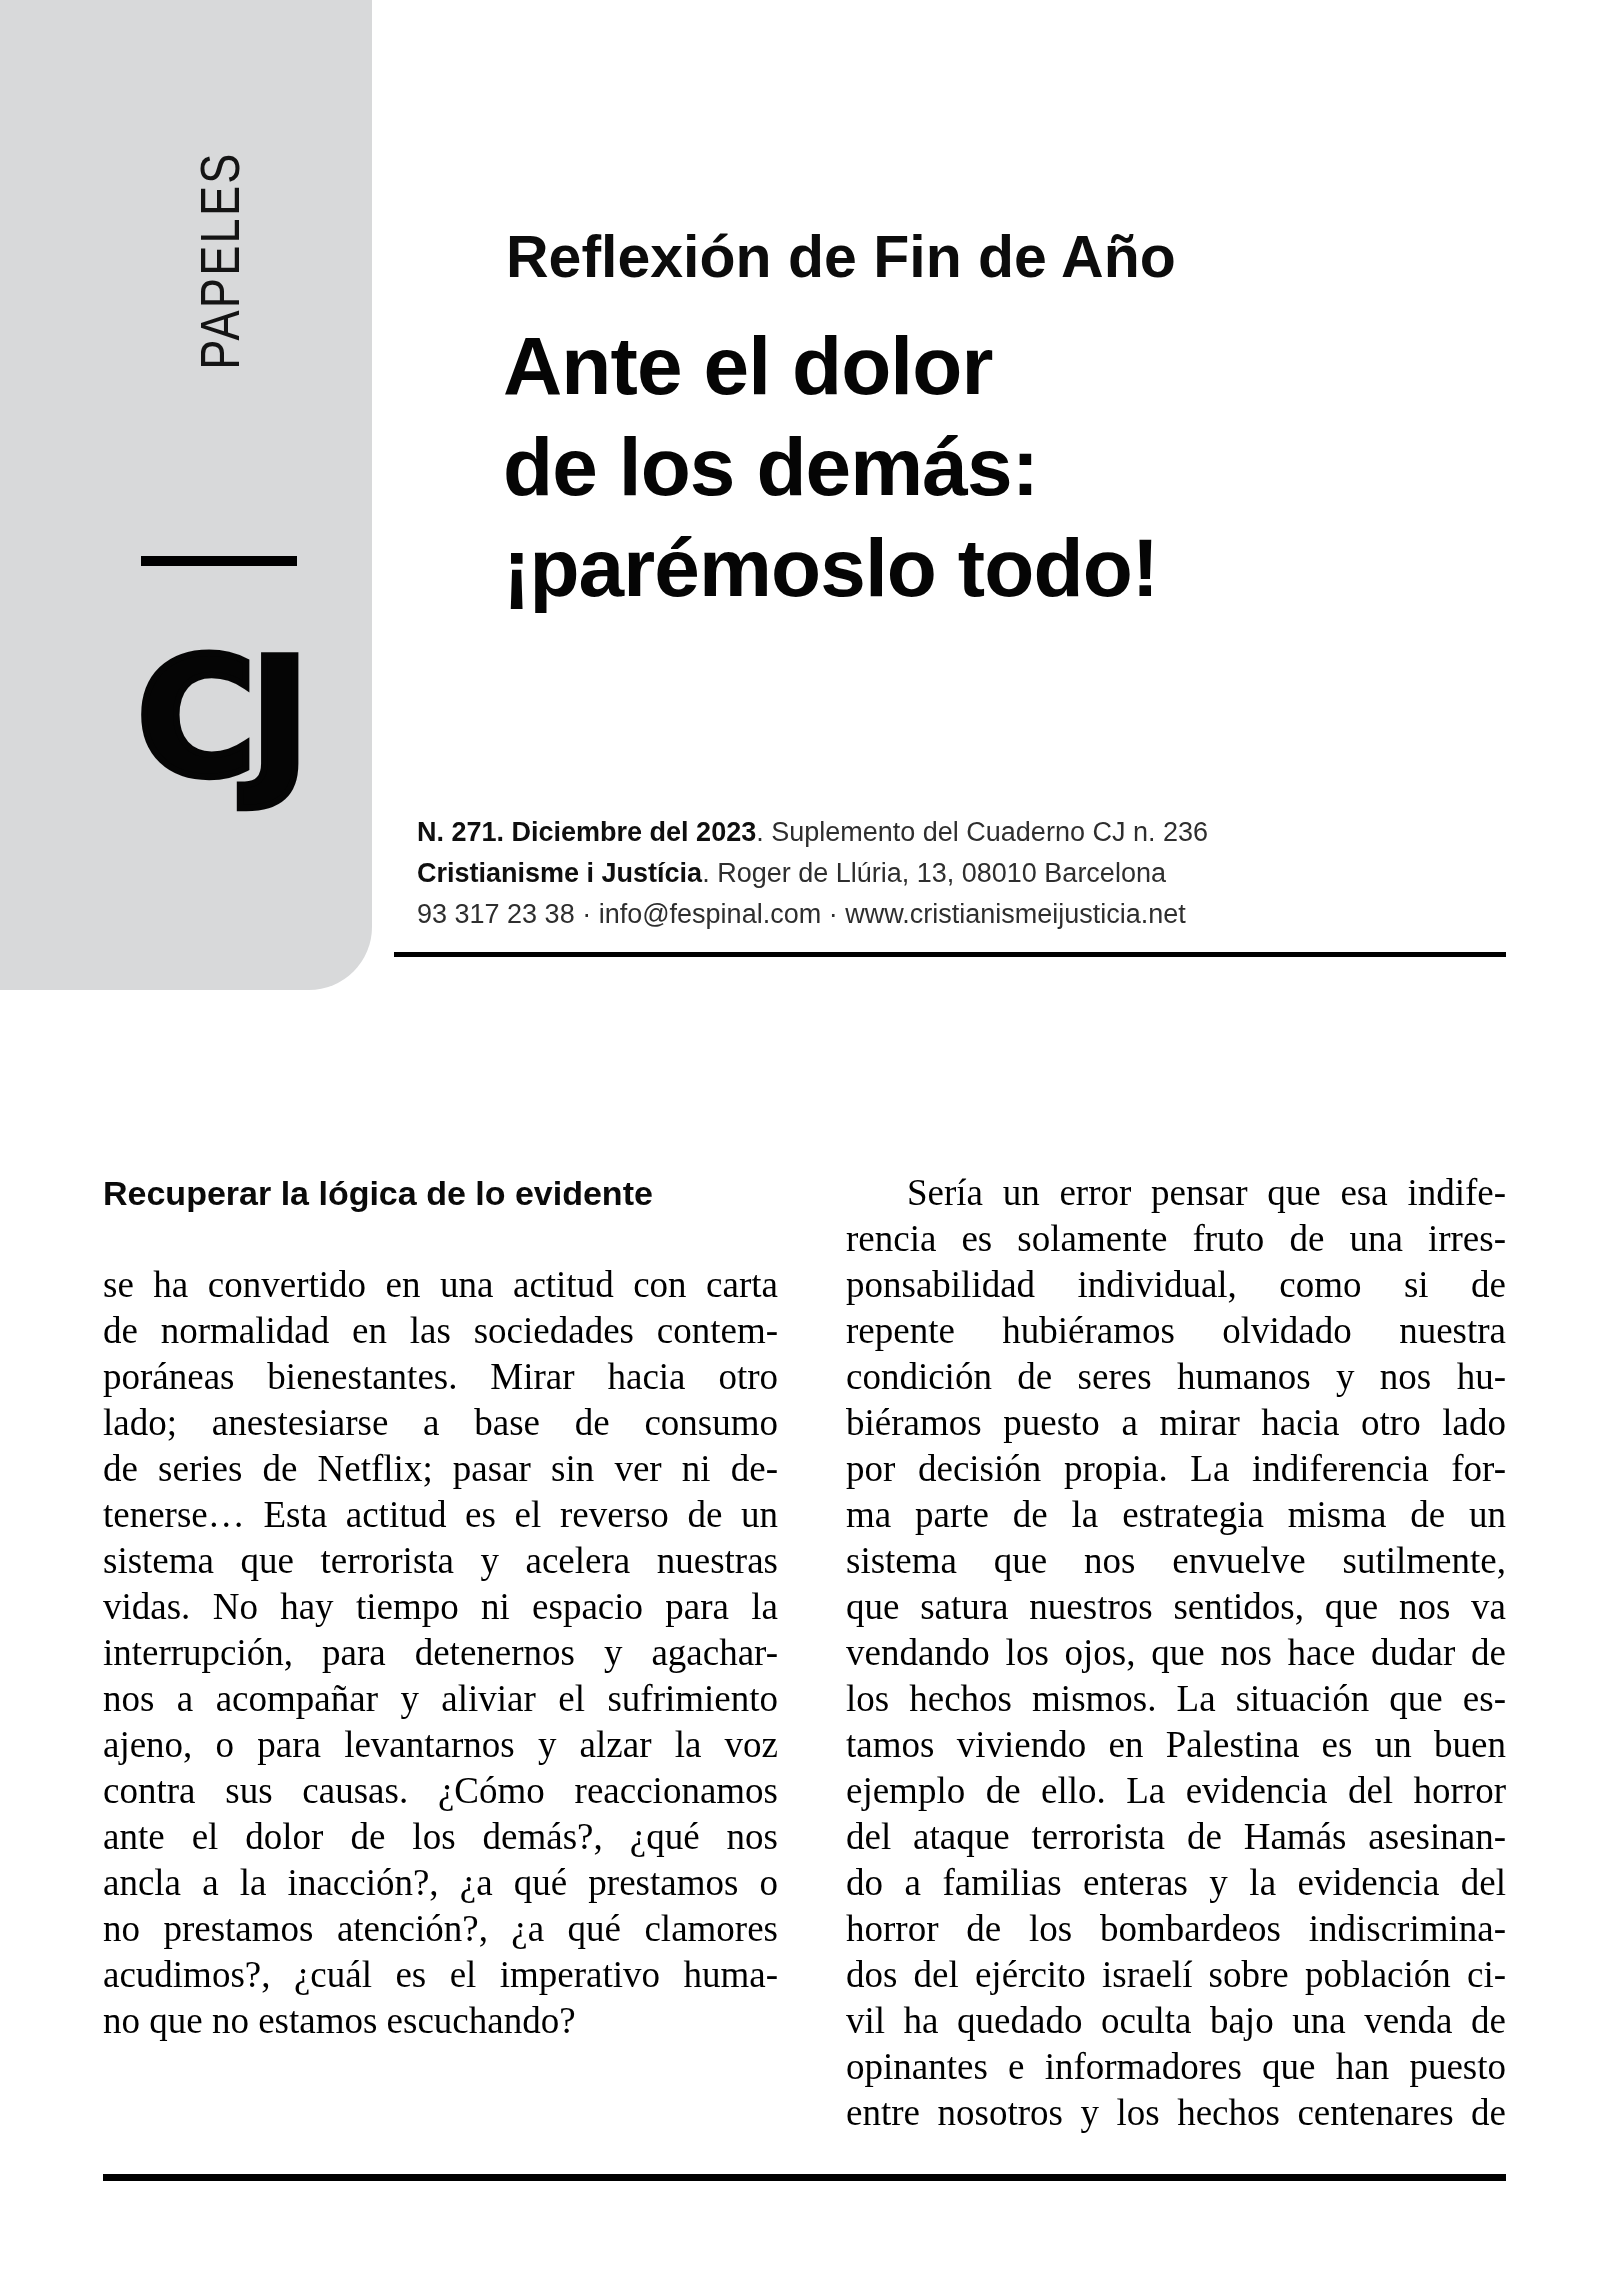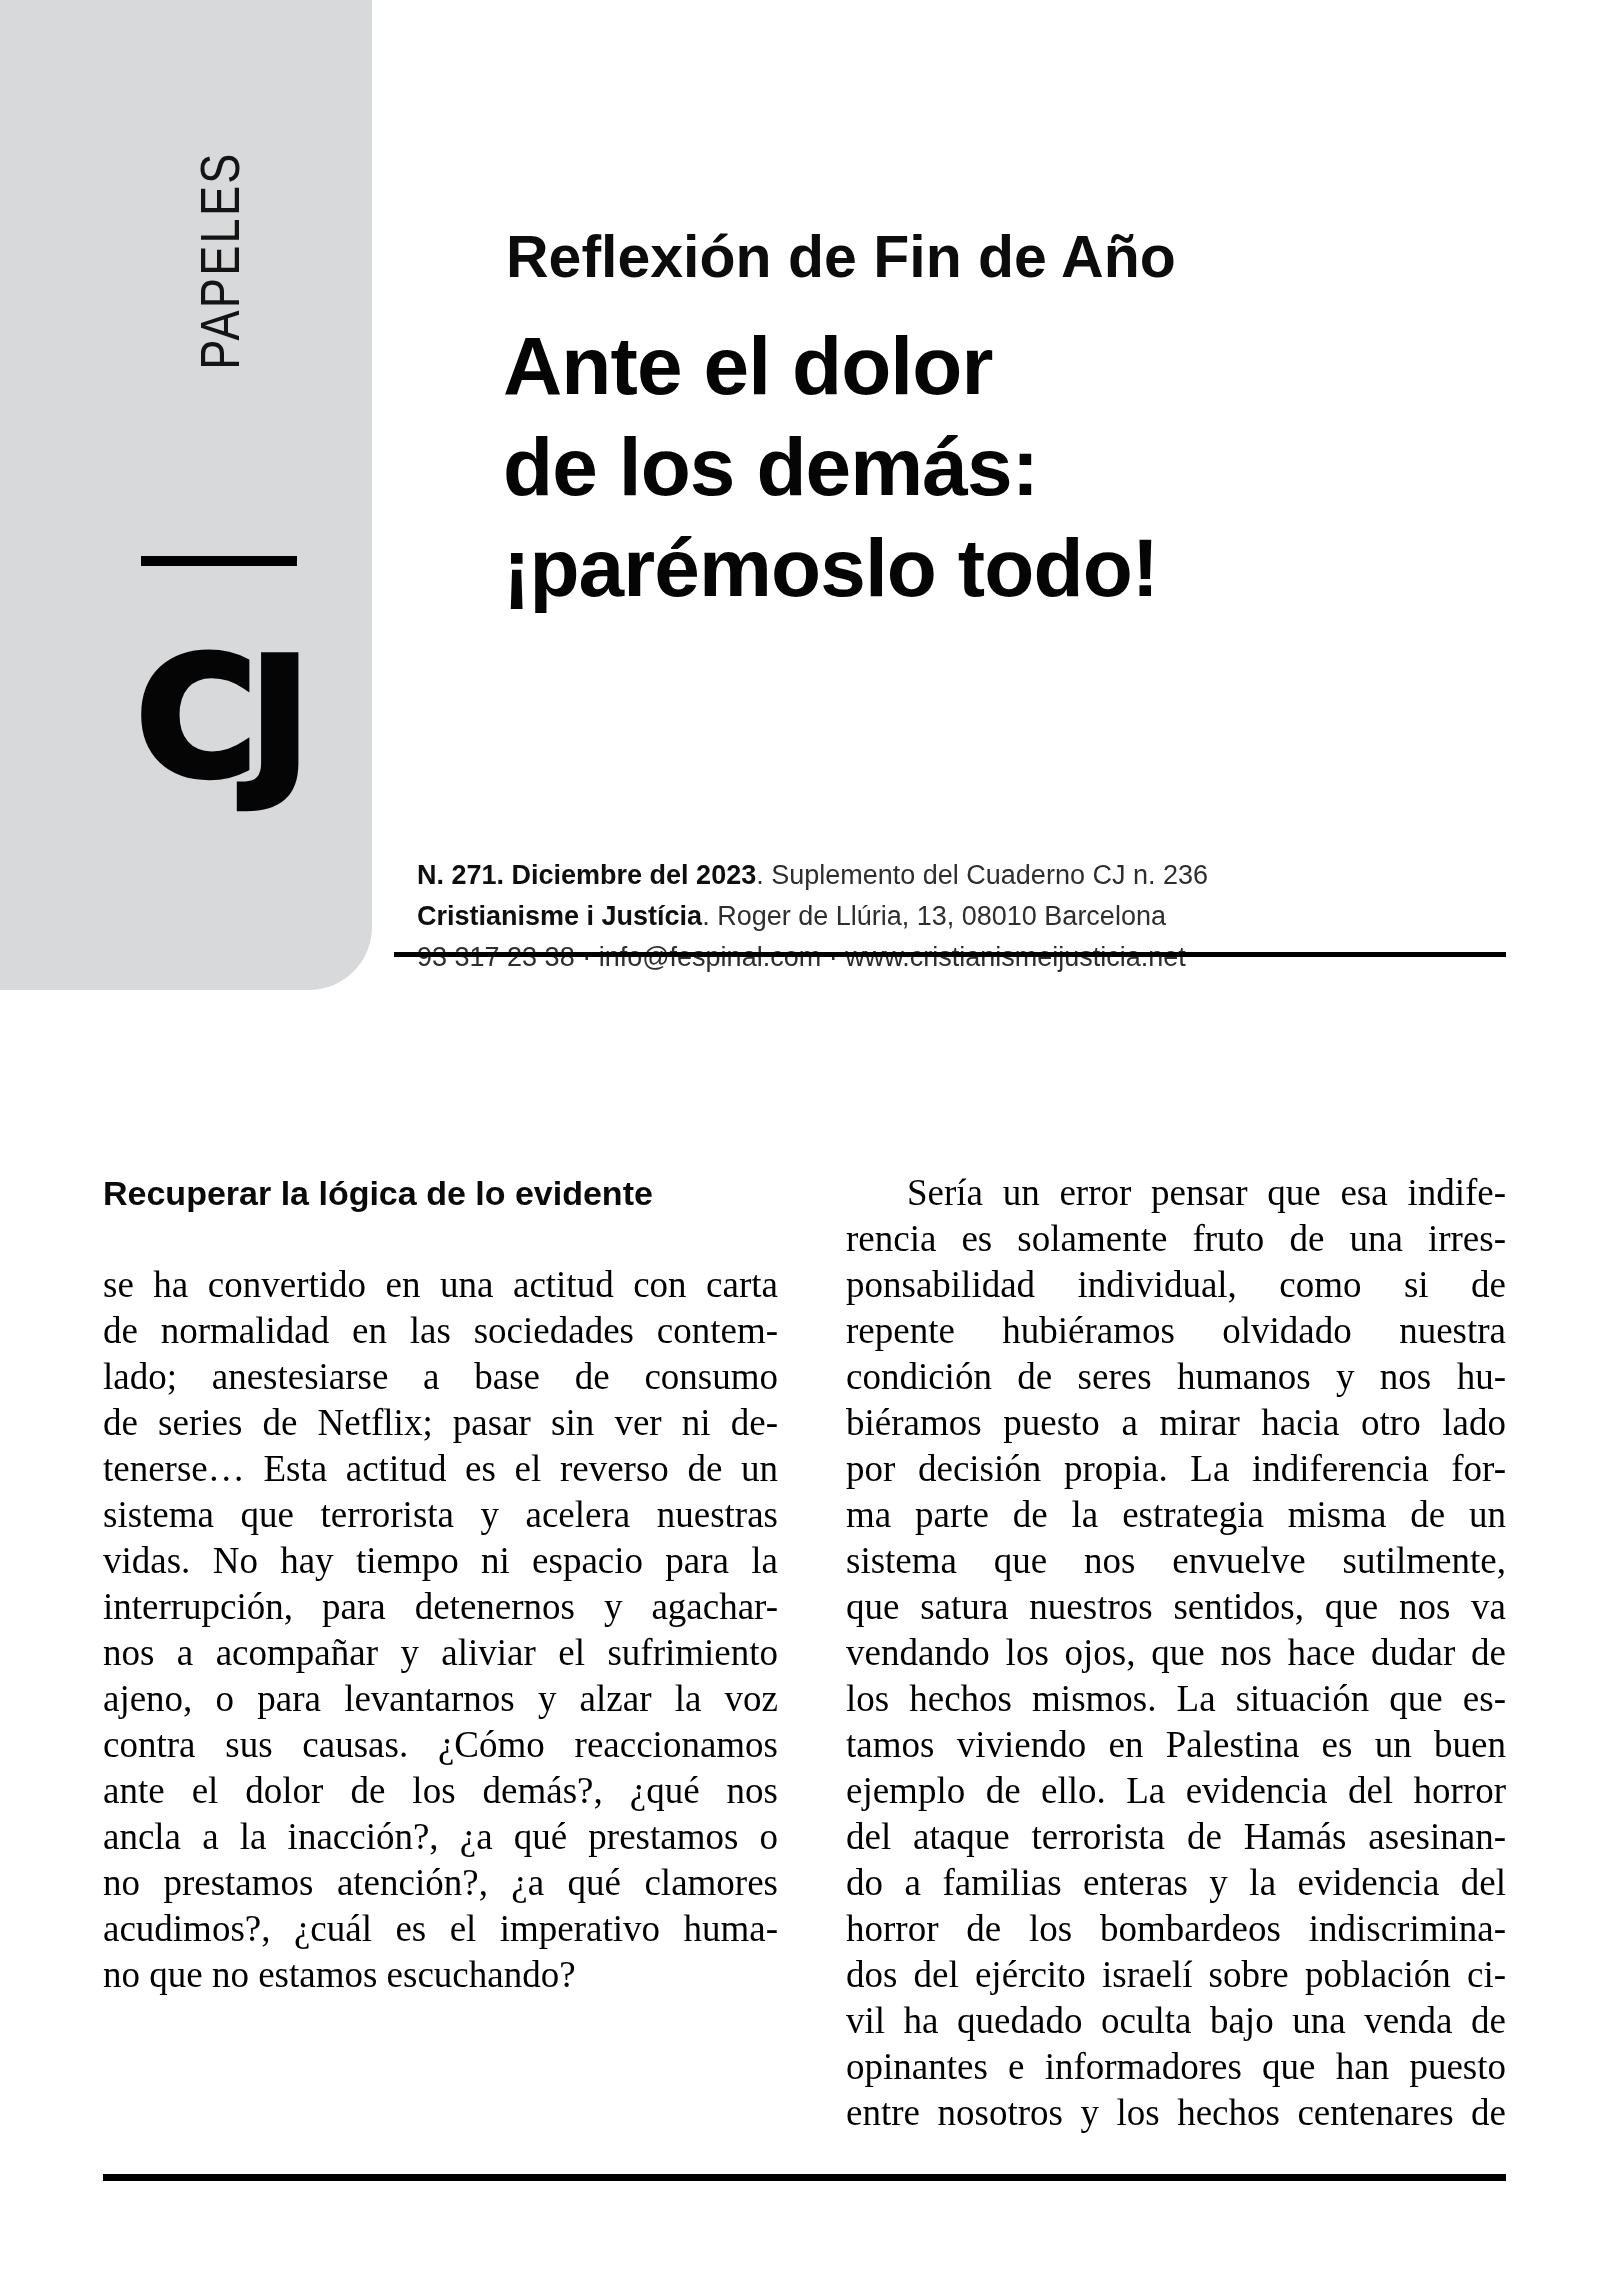--- a/index.html
+++ b/index.html
@@ -34,21 +34,21 @@
     font-size:59px;line-height:61px;font-weight:600;color:#0c0c0c;
   }
   .main-title{
     position:absolute;left:503px;top:295px;width:1015px;
     font-size:82px;line-height:101px;font-weight:800;color:#050505;
     letter-spacing:-0.9px;
     margin-top:20px;
   }
   .pubinfo{
     position:absolute;left:417px;top:812px;width:1098px;
-    font-size:27px;line-height:41px;font-weight:400;color:#2e2e2e;margin-top:43px;
+    font-size:27px;line-height:41px;font-weight:400;color:#2e2e2e;
   }
   .pubinfo b{font-weight:700;color:#0f0f0f;}
   .header-rule{
     position:absolute;left:394px;top:952px;width:1112px;height:4.6px;background:#000;
   }
   
   .col{position:absolute;top:1170px;color:#000;}
   .col-left{left:103px;width:675px;}
   .col-right{left:846px;width:660px;}
   .section-heading{
@@ -86,20 +86,21 @@
     <div><b>Cristianisme i Justícia</b><span>. Roger de Llúria, 13, 08010 Barcelona</span></div>
     <div><span>93 317 23 38 · info@fespinal.com · www.cristianismeijusticia.net</span></div>
   </div>
 <div class="header-rule"></div>
 
 <div class="col col-left">
   <h2 class="section-heading">Recuperar la lógica de lo evidente</h2>
   <div class="textblock no-just-last">
       <div class="ln">se ha convertido en una actitud con carta</div>
       <div class="ln">de normalidad en las sociedades contem-</div>
+      <div class="ln">poráneas bienestantes. Mirar hacia otro</div>
       <div class="ln">lado; anestesiarse a base de consumo</div>
       <div class="ln">de series de Netflix; pasar sin ver ni de-</div>
       <div class="ln">tenerse… Esta actitud es el reverso de un</div>
       <div class="ln">sistema que terrorista y acelera nuestras</div>
       <div class="ln">vidas. No hay tiempo ni espacio para la</div>
       <div class="ln">interrupción, para detenernos y agachar-</div>
       <div class="ln">nos a acompañar y aliviar el sufrimiento</div>
       <div class="ln">ajeno, o para levantarnos y alzar la voz</div>
       <div class="ln">contra sus causas. ¿Cómo reaccionamos</div>
       <div class="ln">ante el dolor de los demás?, ¿qué nos</div>

